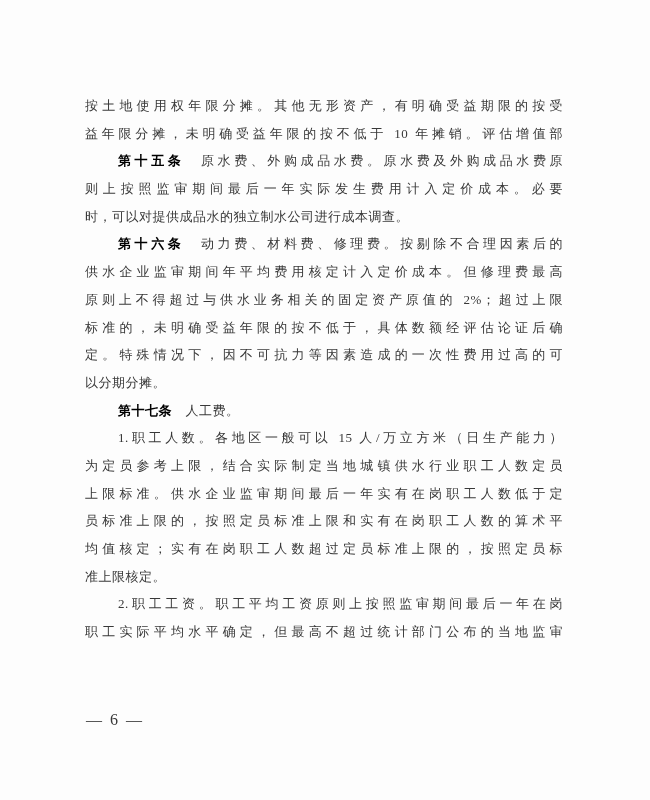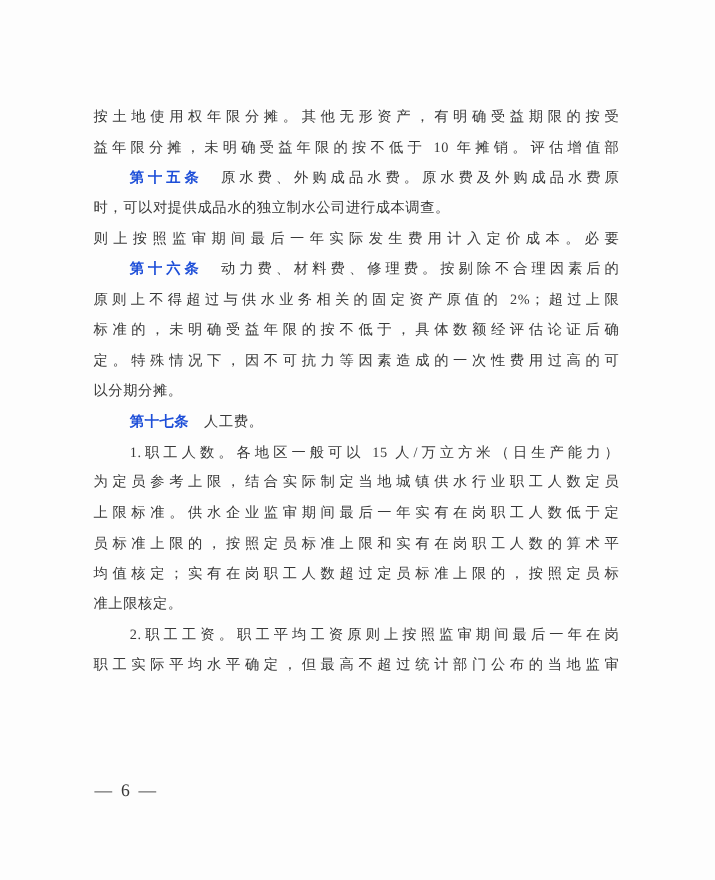--- a/index.html
+++ b/index.html
@@ -32,43 +32,44 @@
   .line.justify {
     text-align: justify;
     text-align-last: justify;
     text-justify: inter-character;
   }
   .line.indent {
     text-indent: 33px;
   }
   .bold {
     font-weight: bold;
-    color: #1d4ed8;
+    color: #000000;
   }
   .footer {
     position: absolute;
     left: 86px;
     top: 708px;
     font-size: 16px;
     line-height: 24px;
     letter-spacing: 2px;
     color: #383838;
   }
 </style>
 </head>
 <body>
 
 <div class="page">
   <div class="content">
       <div class="line justify"><span>按土地使用权年限分摊。其他无形资产，有明确受益期限的按受</span></div>
       <div class="line justify"><span>益年限分摊，未明确受益年限的按不低于 10 年摊销。评估增值部</span></div>
       <div class="line indent justify"><span class="bold">第十五条</span><span>　原水费、外购成品水费。原水费及外购成品水费原</span></div>
+      <div class="line justify"><span>则上按照监审期间最后一年实际发生费用计入定价成本。必要</span></div>
       <div class="line"><span>时，可以对提供成品水的独立制水公司进行成本调查。</span></div>
-      <div class="line justify"><span>则上按照监审期间最后一年实际发生费用计入定价成本。必要</span></div>
       <div class="line indent justify"><span class="bold">第十六条</span><span>　动力费、材料费、修理费。按剔除不合理因素后的</span></div>
+      <div class="line justify"><span>供水企业监审期间年平均费用核定计入定价成本。但修理费最高</span></div>
       <div class="line justify"><span>原则上不得超过与供水业务相关的固定资产原值的 2%；超过上限</span></div>
       <div class="line justify"><span>标准的，未明确受益年限的按不低于，具体数额经评估论证后确</span></div>
       <div class="line justify"><span>定。特殊情况下，因不可抗力等因素造成的一次性费用过高的可</span></div>
       <div class="line"><span>以分期分摊。</span></div>
       <div class="line indent"><span class="bold">第十七条</span><span>　人工费。</span></div>
       <div class="line indent justify"><span>1.职工人数。各地区一般可以 15 人/万立方米（日生产能力）</span></div>
       <div class="line justify"><span>为定员参考上限，结合实际制定当地城镇供水行业职工人数定员</span></div>
       <div class="line justify"><span>上限标准。供水企业监审期间最后一年实有在岗职工人数低于定</span></div>
       <div class="line justify"><span>员标准上限的，按照定员标准上限和实有在岗职工人数的算术平</span></div>
       <div class="line justify"><span>均值核定；实有在岗职工人数超过定员标准上限的，按照定员标</span></div>

